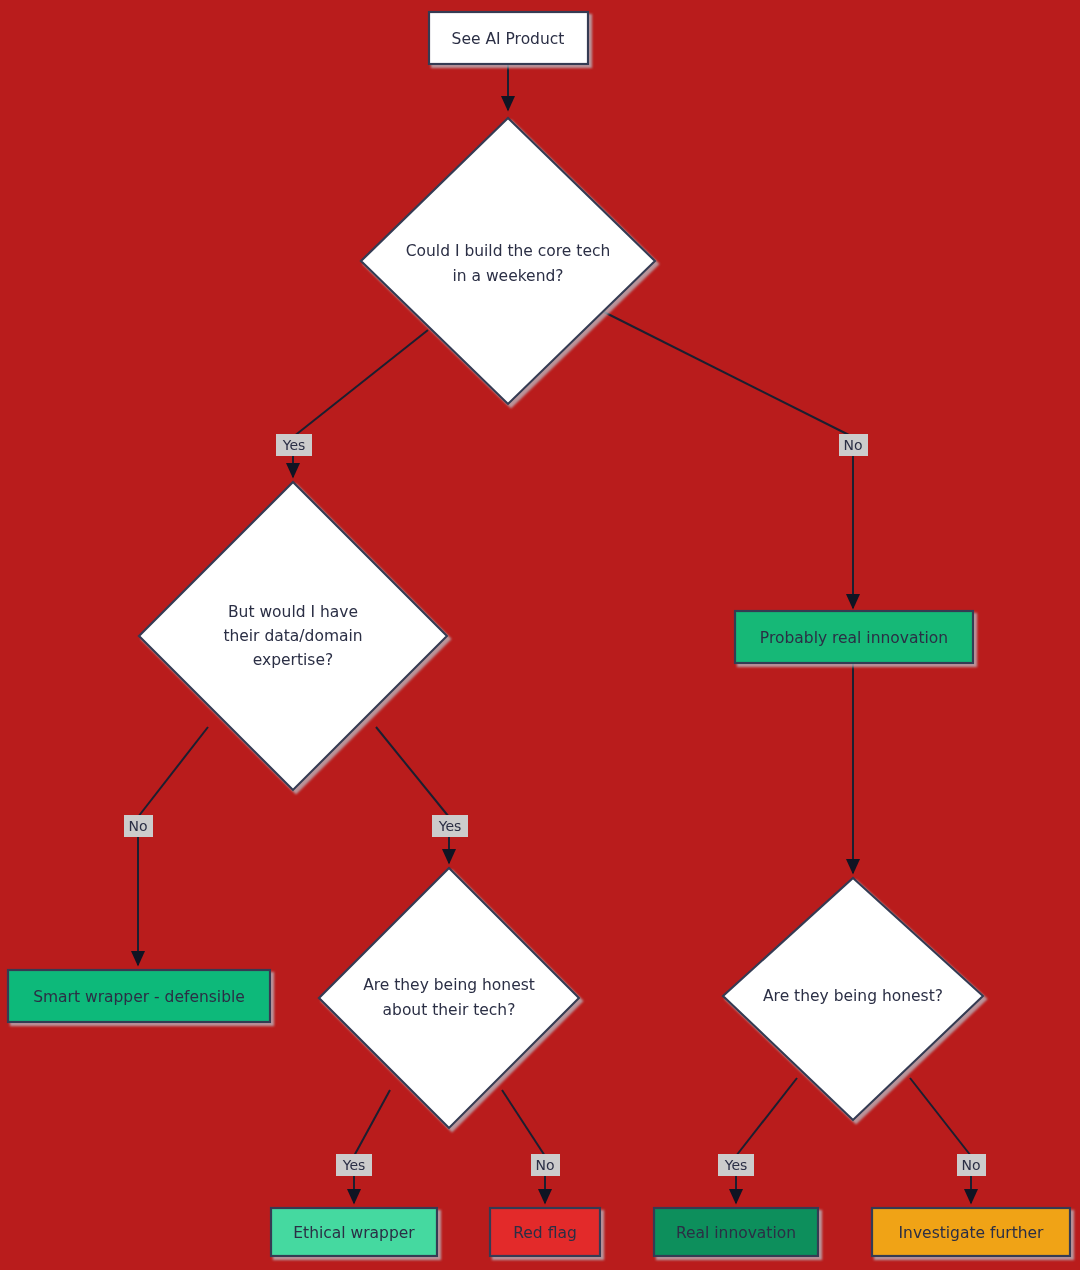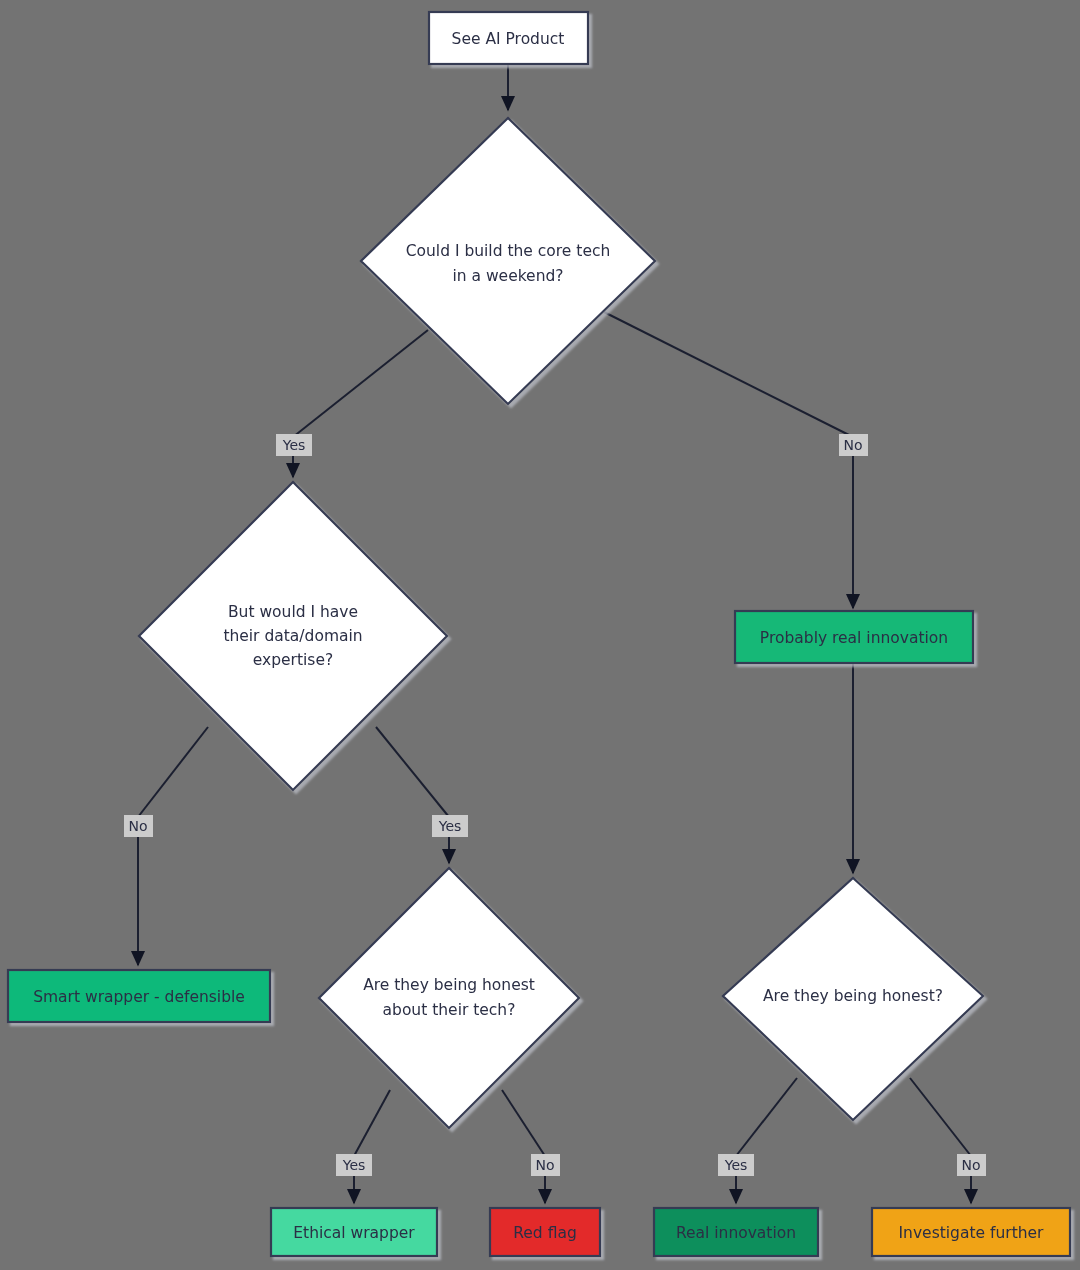--- a/index.html
+++ b/index.html
@@ -7,21 +7,21 @@
     padding: 0;
     background: #ffffff;
   }
   body {
     font-family: "DejaVu Sans", sans-serif;
   }
   #flowchart-root {
     position: relative;
     width: 1080px;
     height: 1270px;
-    background: #737373;
+    background: #b91c1c;
     overflow: hidden;
   }
   #flow-svg {
     position: absolute;
     left: 0;
     top: 0;
     width: 1080px;
     height: 1270px;
   }
   .node-label {

